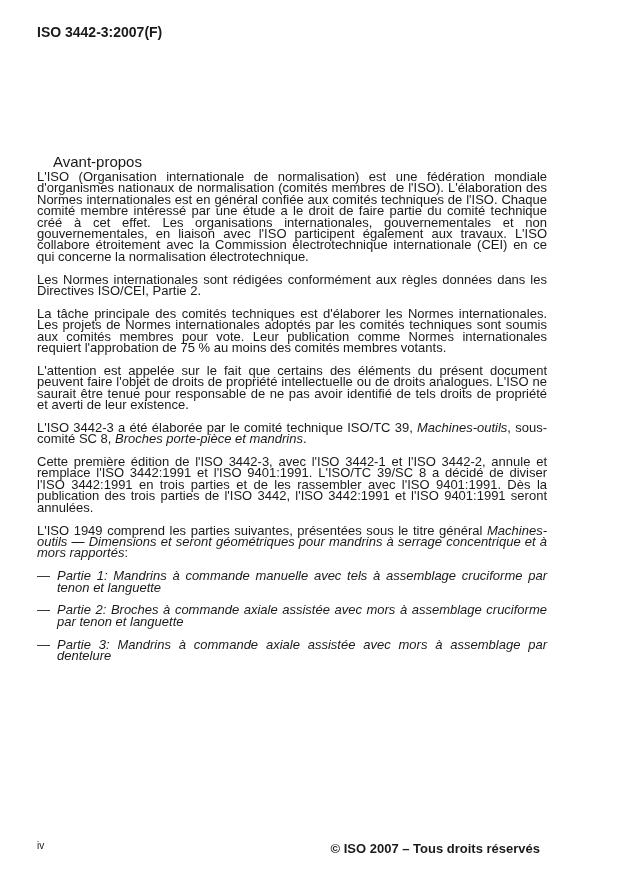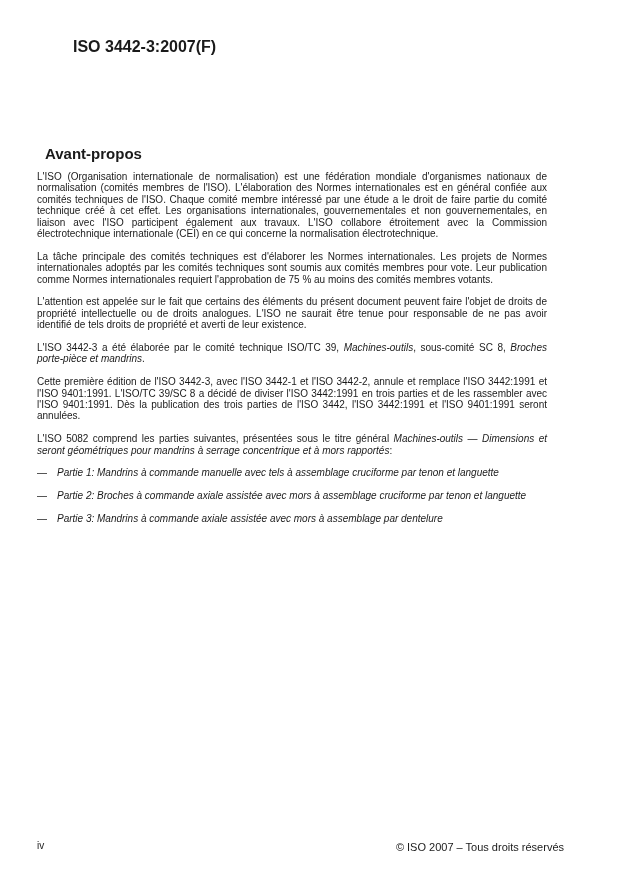--- a/index.html
+++ b/index.html
@@ -1,42 +1,43 @@
 <!DOCTYPE html>
 <html><head>
   <meta charset="utf-8">
   <style>
     html, body { margin: 0; padding: 0; background: #ffffff; }
     body { width: 619px; height: 877px; position: relative; overflow: hidden;
            font-family: "Liberation Sans", sans-serif; color: #1a1a1a; }
-    .header { position: absolute; left: 37px; top: 38px; font-weight: bold; font-size: 16px; margin-left: 36px; }
-    .title { position: absolute; left: 37px; top: 137px; font-weight: bold; font-size: 15px; margin: 8px; }
-    .content { position: absolute; left: 37px; top: 171px; width: 510px; font-size: 10px; line-height: 11.4px; }
+    .header { position: absolute; left: 37px; top: 24px; font-weight: bold; font-size: 14px; }
+    .title { position: absolute; left: 37px; top: 137px; font-weight: normal; font-size: 15px; margin: 16px; }
+    .content { position: absolute; left: 37px; top: 171px; width: 510px; font-size: 13px; line-height: 11.4px; }
     .content p { margin: 0 0 11.4px 0; text-align: justify; }
     .list { margin: 0; padding: 0; list-style: none; }
     .list li { position: relative; padding-left: 20px; margin-bottom: 11.4px; font-style: italic; text-align: justify; }
     .list li .dash { position: absolute; left: 0; top: 0; font-style: normal; }
     .footer-left { position: absolute; left: 37px; top: 840px; font-size: 10px; }
-    .footer-right { position: absolute; right: 55px; top: 841px; font-size: 11px; }
+    .footer-right { position: absolute; right: 79px; top: 841px; font-size: 13px; font-weight: bold; }
     em { }
   </style>
 </head>
 <body>
 
 <div class="header">ISO 3442-3:2007(F)</div>
 
 <h1 class="title">Avant-propos</h1>
 
 <div class="content">
   <p>L'ISO (Organisation internationale de normalisation) est une fédération mondiale d'organismes nationaux de normalisation (comités membres de l'ISO). L'élaboration des Normes internationales est en général confiée aux comités techniques de l'ISO. Chaque comité membre intéressé par une étude a le droit de faire partie du comité technique créé à cet effet. Les organisations internationales, gouvernementales et non gouvernementales, en liaison avec l'ISO participent également aux travaux. L'ISO collabore étroitement avec la Commission électrotechnique internationale (CEI) en ce qui concerne la normalisation électrotechnique.</p>
+  <p>Les Normes internationales sont rédigées conformément aux règles données dans les Directives ISO/CEI, Partie 2.</p>
   <p>La tâche principale des comités techniques est d'élaborer les Normes internationales. Les projets de Normes internationales adoptés par les comités techniques sont soumis aux comités membres pour vote. Leur publication comme Normes internationales requiert l'approbation de 75 % au moins des comités membres votants.</p>
   <p>L'attention est appelée sur le fait que certains des éléments du présent document peuvent faire l'objet de droits de propriété intellectuelle ou de droits analogues. L'ISO ne saurait être tenue pour responsable de ne pas avoir identifié de tels droits de propriété et averti de leur existence.</p>
   <p><span>L'ISO 3442-3 a été élaborée par le comité technique ISO/TC 39, </span><em>Machines-outils</em><span>, sous-comité SC 8, </span><em>Broches porte-pièce et mandrins</em><span>.</span></p>
   <p>Cette première édition de l'ISO 3442-3, avec l'ISO 3442-1 et l'ISO 3442-2, annule et remplace l'ISO 3442:1991 et l'ISO 9401:1991. L'ISO/TC 39/SC 8 a décidé de diviser l'ISO 3442:1991 en trois parties et de les rassembler avec l'ISO 9401:1991. Dès la publication des trois parties de l'ISO 3442, l'ISO 3442:1991 et l'ISO 9401:1991 seront annulées.</p>
-  <p><span>L'ISO 5082 comprend les parties suivantes, présentées sous le titre général </span><em>Machines-outils — Dimensions et seront géométriques pour mandrins à serrage concentrique et à mors rapportés</em><span>:</span></p>
+  <p><span>L'ISO 1949 comprend les parties suivantes, présentées sous le titre général </span><em>Machines-outils — Dimensions et seront géométriques pour mandrins à serrage concentrique et à mors rapportés</em><span>:</span></p>
   <ul class="list">
     <li><span class="dash">—</span><span>Partie 1: Mandrins à commande manuelle avec tels à assemblage cruciforme par tenon et languette</span></li>
     <li><span class="dash">—</span><span>Partie 2: Broches à commande axiale assistée avec mors à assemblage cruciforme par tenon et languette</span></li>
     <li><span class="dash">—</span><span>Partie 3: Mandrins à commande axiale assistée avec mors à assemblage par dentelure</span></li>
   </ul>
 </div>
 
 <div class="footer-left">iv</div>
 <div class="footer-right">© ISO 2007 – Tous droits réservés</div>
 

